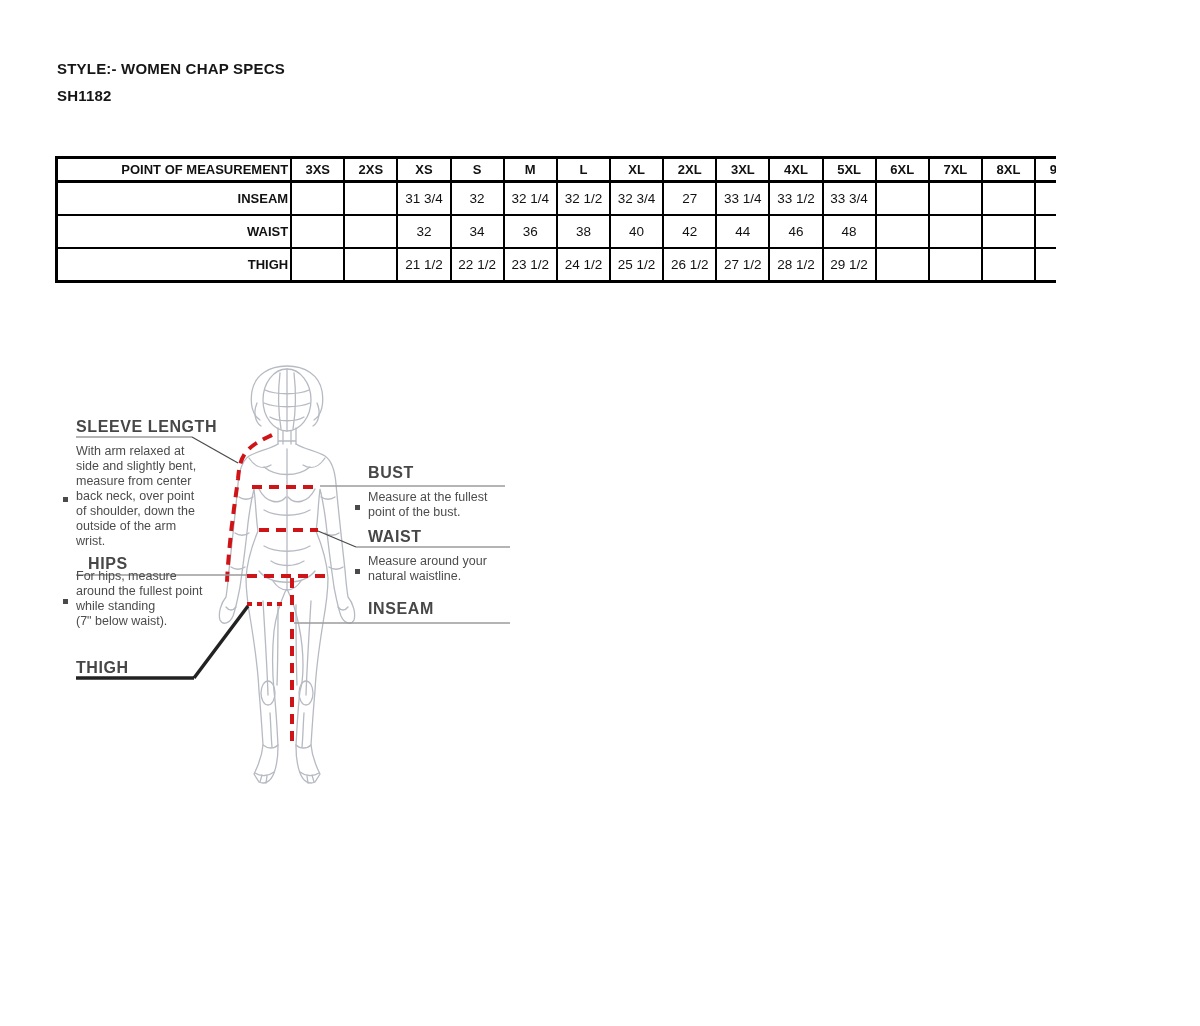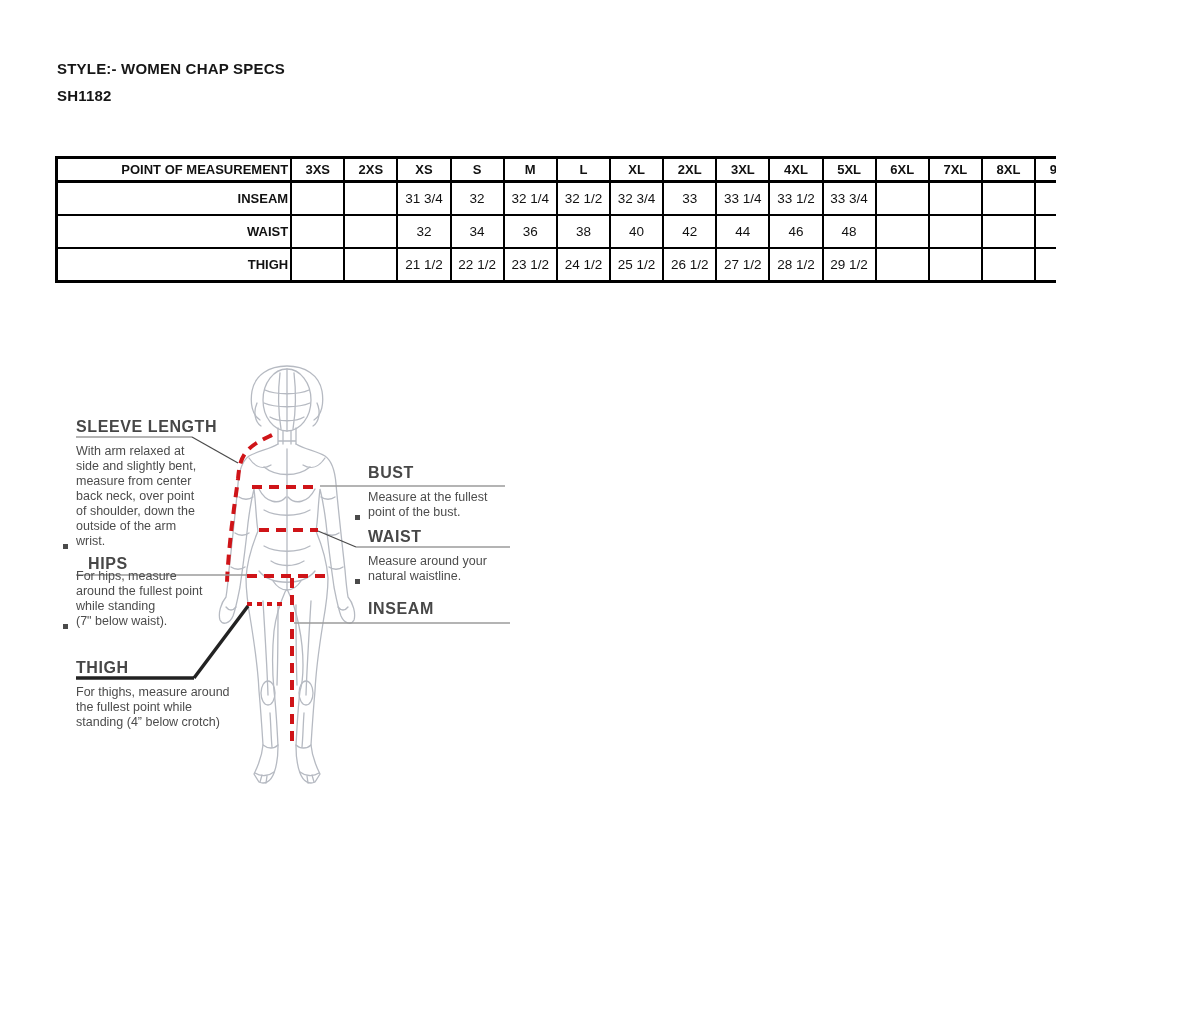--- a/index.html
+++ b/index.html
@@ -19,21 +19,21 @@
   .size-table .leftcell{text-align:right;padding-left:4px;}
   .size-table td.rowlabel{font-weight:700;font-size:13px;}
   col.c0{width:234px;} col.cs{width:53px;}
 
   .note-line{position:absolute;left:57px;top:306px;font-weight:700;font-size:13.5px;color:#161616;}
 
   
   .diagram{position:absolute;left:0;top:345px;width:1200px;height:480px;}
   .diagram svg{position:absolute;left:50px;top:0;}
   .mh{position:absolute;font-size:16px;font-weight:600;color:#474747;letter-spacing:.6px;white-space:nowrap;}
-  .mb{position:absolute;display:flex;align-items:flex-end;}
+  .mb{position:absolute;display:flex;align-items:center;}
   .sq{width:5px;height:5px;background:#4a4a4a;margin-top:5px;margin-right:8px;flex:0 0 auto;}
   .mt{font-size:12.5px;line-height:15px;color:#4c4c4c;white-space:pre-line;}
 </style>
 </head>
 <body>
 
 <div class="page">
 
   <div class="title-line" id="title1">STYLE:- WOMEN CHAP SPECS</div>
   <div class="title-line" id="title2">SH1182</div>
@@ -82,21 +82,21 @@
     <tbody>
       <tr>
         <td class="leftcell rowlabel">INSEAM</td>
         <td></td>
         <td></td>
         <td>31 3/4</td>
         <td>32</td>
         <td>32 1/4</td>
         <td>32 1/2</td>
         <td>32 3/4</td>
-        <td>33</td>
+        <td>27</td>
         <td>33 1/4</td>
         <td>33 1/2</td>
         <td>33 3/4</td>
         <td></td>
         <td></td>
         <td></td>
         <td></td>
         <td></td>
       </tr>
       <tr>
@@ -278,25 +278,20 @@
     <div class="mh" style="left:88px;top:210px">HIPS</div>
     <div class="mb" style="left:63px;top:224px">
       <span class="sq"></span>
       <div class="mt">For hips, measure
 around the fullest point
 while standing
 (7" below waist).</div>
     </div>
 
     <div class="mh" style="left:76px;top:314px">THIGH</div>
-    <div class="mb" style="left:76px;top:340px">
-      <div class="mt">For thighs, measure around
-the fullest point while
-standing (4” below crotch)</div>
-    </div>
 
     <div class="mh" style="left:368px;top:119px">BUST</div>
     <div class="mb" style="left:355px;top:145px">
       <span class="sq"></span>
       <div class="mt">Measure at the fullest
 point of the bust.</div>
     </div>
 
     <div class="mh" style="left:368px;top:183px">WAIST</div>
     <div class="mb" style="left:355px;top:209px">

